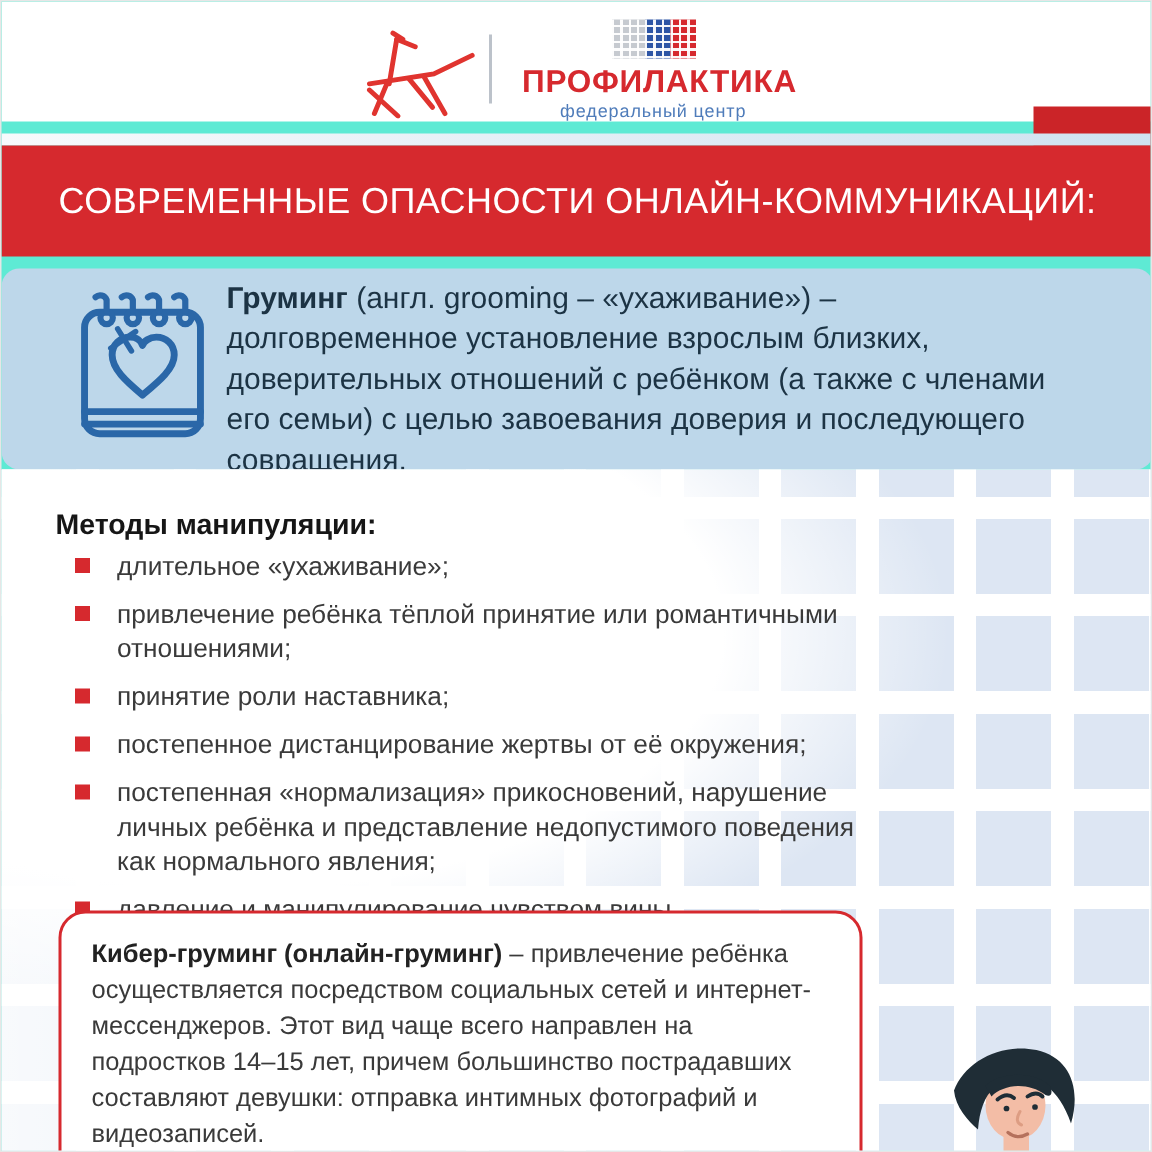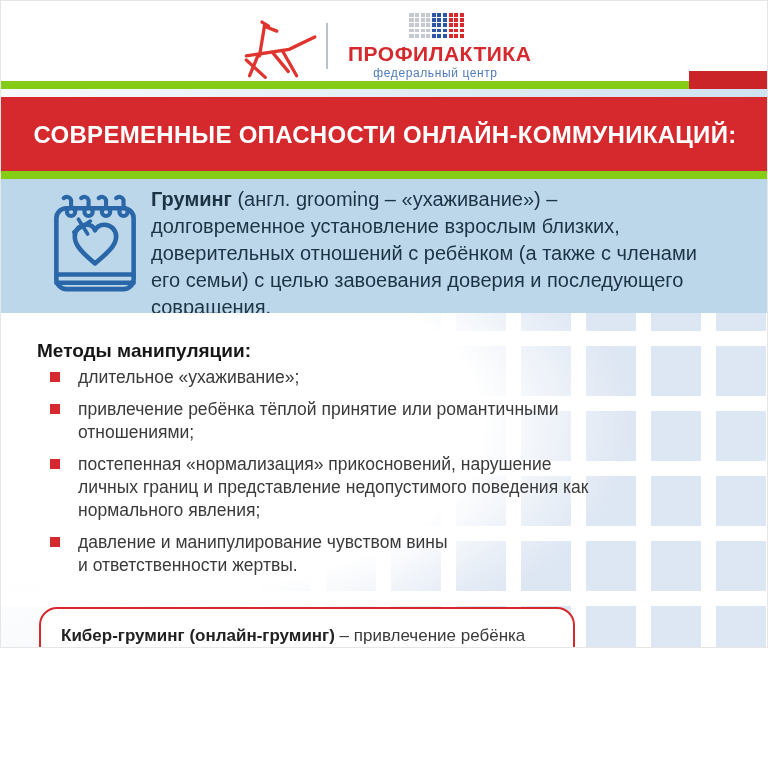--- a/index.html
+++ b/index.html
@@ -1,18 +1,18 @@
 <!DOCTYPE html>
 <html lang="ru"><head>
 <meta charset="utf-8">
 <style>
   html,body { margin:0; padding:0; background:#ffffff; }
   .page {
-    position:relative; width:768px; height:648px; overflow:hidden;
-    background:#84cc16;
+    position:relative; width:768px; height:768px; overflow:hidden;
+    background:#5eead4;
     font-family:"Liberation Sans", "DejaVu Sans", sans-serif;
     border:1px solid #e6e6e6; box-sizing:border-box;
   }
   
   .header { position:absolute; left:0; top:0; width:768px; height:80px; background:#ffffff; }
   .chair-logo { position:absolute; left:233px; top:12px; width:84px; height:66px; }
   .header-divider { position:absolute; left:325px; top:22px; width:2px; height:46px; background:#bcc2ca; }
   .brand { position:absolute; left:347px; top:10px; width:175px; text-align:center; }
   .brand-grid { display:inline-flex; width:56px; height:26px; margin:2px auto 3px; }
   .brand-grid span { height:100%;
@@ -24,23 +24,23 @@
   .brand-grid .b { width:17px; background-color:#2d55a5; }
   .brand-grid .r { width:17px; background-color:#d6292e; }
   .brand-title { font-size:21px; font-weight:bold; color:#d6292e; letter-spacing:.5px; line-height:22px; }
   .brand-sub { font-size:12px; color:#4f7cba; letter-spacing:.6px; margin-top:1px; }
   
   .ribbon-tab { position:absolute; left:688px; top:70px; width:80px; height:26px; background:#cb2428; }
   .blue-stripe { position:absolute; left:0; top:88px; width:768px; height:8px;
     background:linear-gradient(to right, #f7fafc, #cfe2f0); }
   .banner { position:absolute; left:0; top:96px; width:768px; height:74px; background:#d6292e;
     display:flex; flex-direction:column; justify-content:center; align-items:center; }
-  .banner div { color:#ffffff; font-weight:bold; font-size:24px; line-height:33px; letter-spacing:.3px; text-align:center; }
-  
-  .definition { position:absolute; left:0; top:178px; width:768px; height:134px; background:#bdd7ea; }
+  .banner div { color:#ffffff; font-weight:normal; font-size:24px; line-height:33px; letter-spacing:.3px; text-align:center; }
+  
+  .definition { position:absolute; left:0; top:178px; width:768px; height:134px; background:#bdd7ea;border-radius:12px; }
   .notepad-icon { position:absolute; left:48px; top:10px; width:92px; height:112px; }
   .definition-text { position:absolute; left:150px; top:7px; width:560px;
     font-size:20px; line-height:27px; color:#1c3344; }
   .definition-text b { font-weight:bold; }
   
   .content { position:absolute; left:0; top:312px; width:768px; height:456px; background:#ffffff; }
   .tile-pattern { position:absolute; inset:0; background-color:#dde6f3;
     background-image:
       repeating-linear-gradient(90deg, #ffffff 0 0, rgba(255,255,255,0) 0 50px, #ffffff 50px 65px),
       repeating-linear-gradient(180deg, rgba(255,255,255,0) 0 18px, #ffffff 18px 33px, rgba(255,255,255,0) 33px 65px);
@@ -128,23 +128,25 @@
     <div class="tile-fade"></div>
 
     <div class="methods-heading">Методы манипуляции:</div>
 
     <ul class="methods-list">
 
         <li><span>длительное «ухаживание»;</span></li>
 
         <li><span>привлечение ребёнка тёплой принятие или романтичными отношениями;</span></li>
 
-
-
-        <li><span>постепенная «нормализация» прикосновений, нарушение личных границ и представление недопустимого поведения как нормального явления;</span></li>
+        <li><span>принятие роли наставника;</span></li>
+
+        <li><span>постепенное дистанцирование жертвы от её окружения;</span></li>
+
+        <li><span>постепенная «нормализация» прикосновений, нарушение личных ребёнка и представление недопустимого поведения как нормального явления;</span></li>
 
         <li><span>давление и манипулирование чувством вины и ответственности жертвы.</span></li>
       </ul>
 
     <div class="callout">
       <b>Кибер-груминг (онлайн-груминг)</b><span> – привлечение ребёнка осуществляется посредством социальных сетей и интернет-мессенджеров. Этот вид чаще всего направлен на подростков 14–15 лет, причем большинство пострадавших составляют девушки: отправка интимных фотографий и видеозаписей.</span>
     </div>
 
     <svg class="man-illustration" viewBox="0 0 212 386">
 

